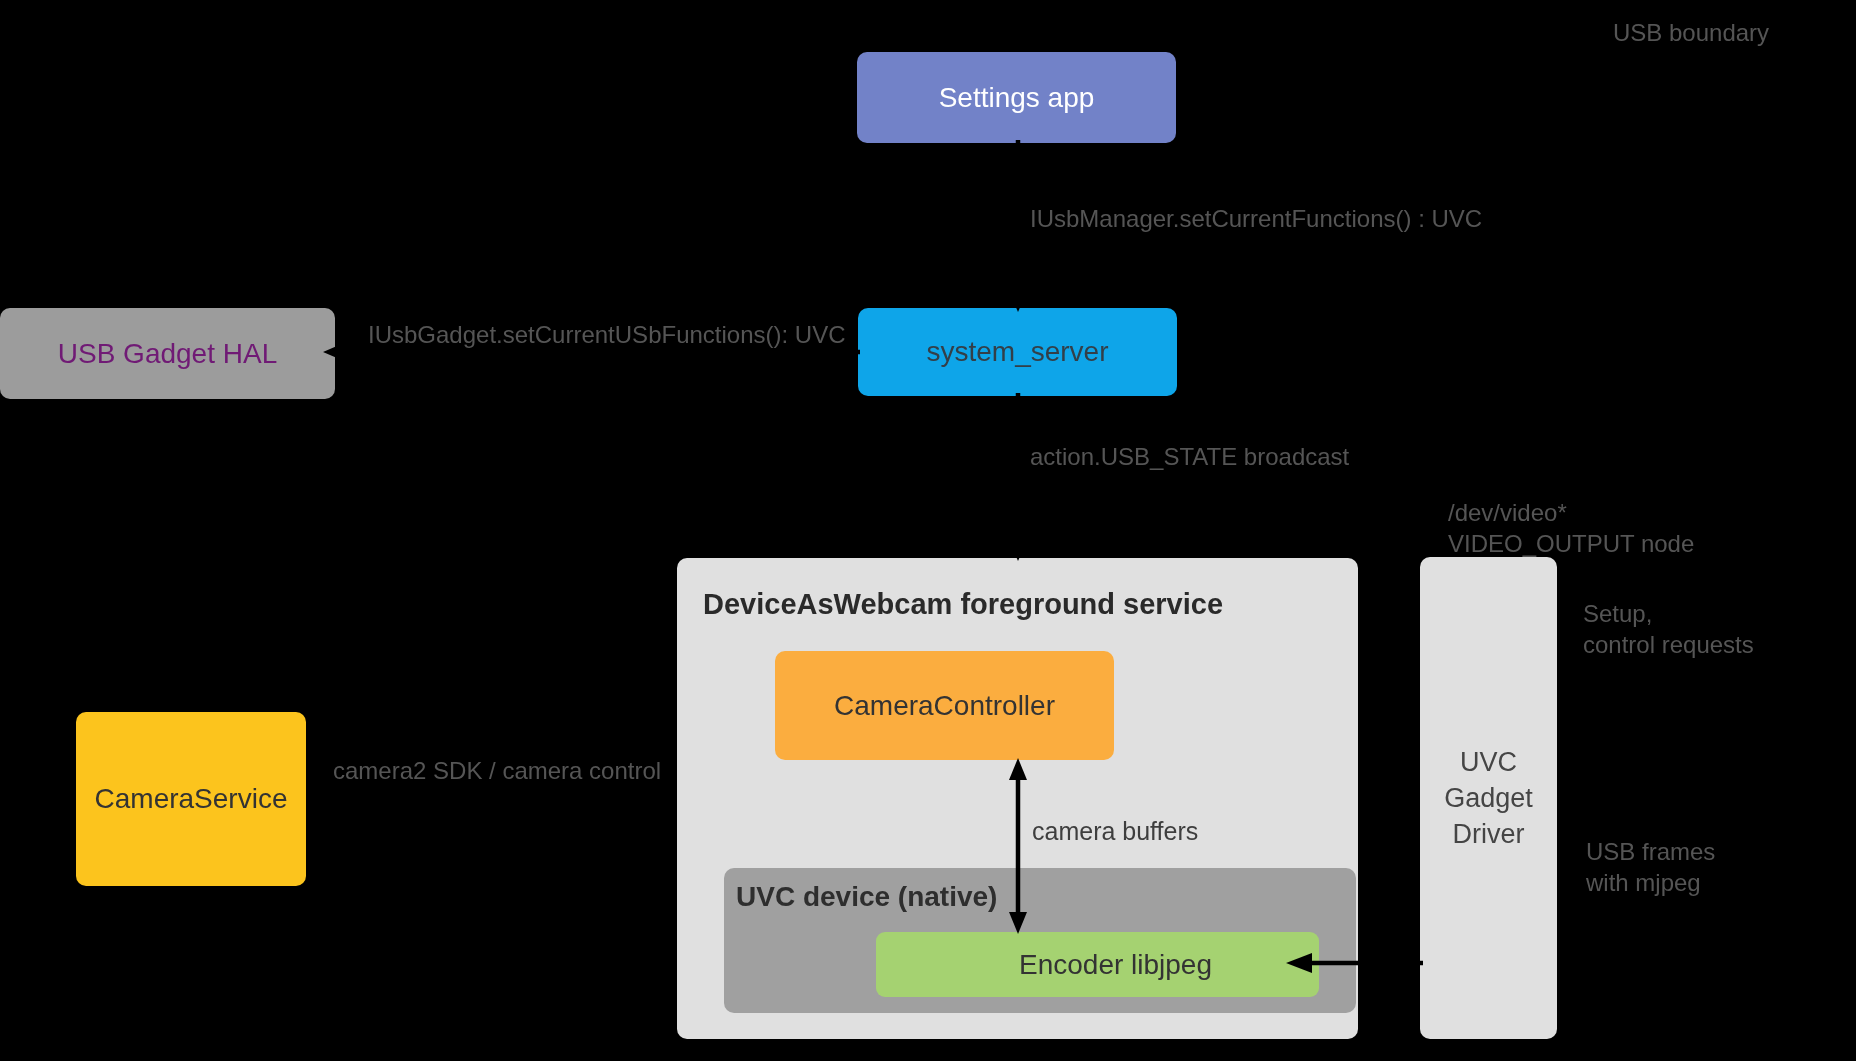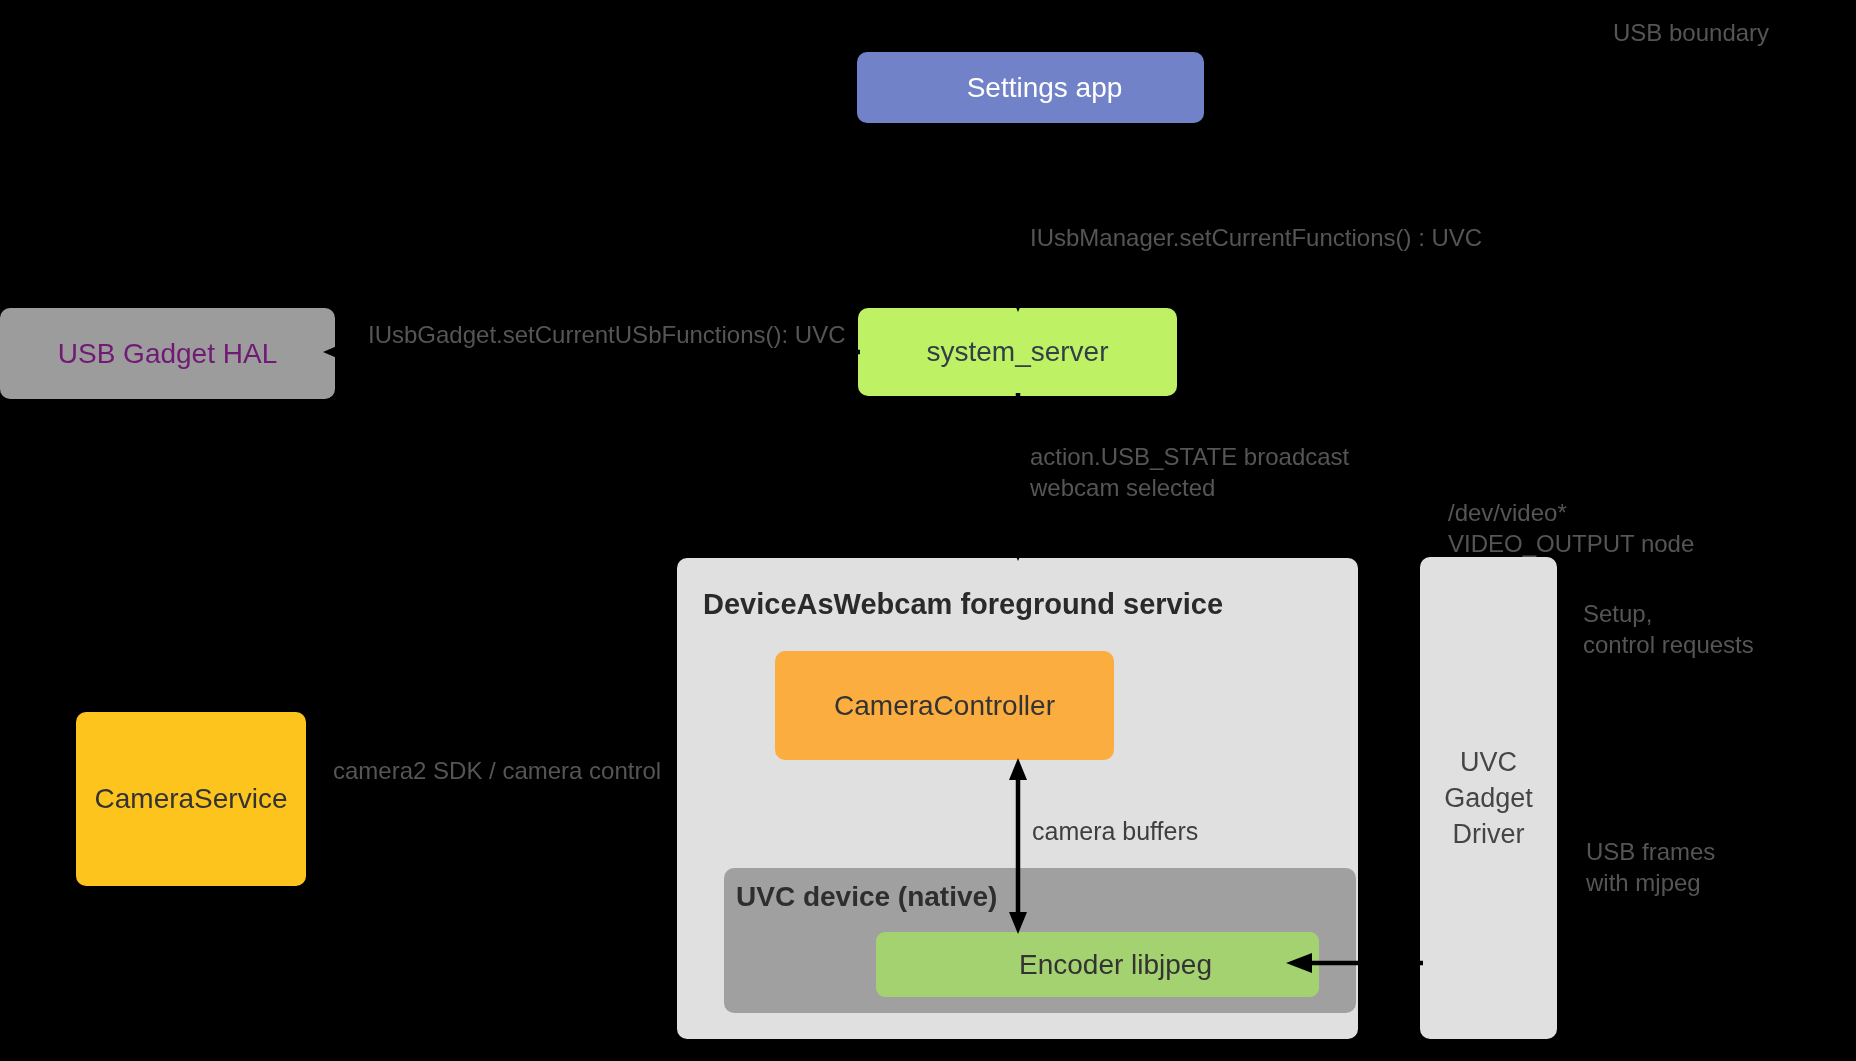--- a/index.html
+++ b/index.html
@@ -37,22 +37,22 @@
   .label {
     position: absolute;
     font-size: 24px;
     line-height: 31px;
     color: #555555;
     white-space: nowrap;
   }
   .label span { display: block; }
 
   
-  .settings-app   { left: 857px;  top: 52px;  width: 319px; height: 71px;  background: #7282C8; color: #FFFFFF; padding-left: 28px; }
-  .system-server  { left: 858px;  top: 308px; width: 319px; height: 88px;  background: #bef264; color: #333F48; }
+  .settings-app   { left: 857px;  top: 52px;  width: 319px; height: 91px;  background: #7282C8; color: #FFFFFF; }
+  .system-server  { left: 858px;  top: 308px; width: 319px; height: 88px;  background: #0ea5e9; color: #333F48; }
   .usb-gadget-hal { left: 0px;    top: 308px; width: 335px; height: 91px;  background: #9C9C9C; color: #701a75; }
   .camera-service { left: 76px;   top: 712px; width: 230px; height: 174px; background: #FCC41D; color: #333333; }
 
   .dawc-container { left: 677px;  top: 558px; width: 681px; height: 481px; background: #E0E0E0; }
   .dawc-title     { left: 26px;   top: 30px;  color: #2A2A2A; text-align: center; }
 
   .camera-controller { left: 775px; top: 651px; width: 339px; height: 109px; background: #FBAD3F; color: #333333; }
 
   .uvc-device-container { left: 704px; top: 868px; width: 632px; height: 145px; background: #A0A0A0; border-radius: 10px; margin-left: 20px; }
   .uvc-device-title     { left: 12px;  top: 13px;  font-size: 28px; color: #2E2E2E; }
@@ -62,21 +62,21 @@
   .uvc-gadget-driver {
     left: 1420px; top: 557px; width: 137px; height: 482px;
     background: #E0E0E0; color: #454545;
     display: flex; flex-direction: column;
     align-items: center; justify-content: center;
     font-size: 27px; line-height: 36px; text-align: left;
   }
 
   
   .usb-boundary   { left: 1613px; top: 17px;  }
-  .iusbmanager    { left: 1030px; top: 203px; margin-top: 19px; }
+  .iusbmanager    { left: 1030px; top: 203px; }
   .iusbgadget     { left: 368px;  top: 319px; }
   .usb-state      { left: 1030px; top: 441px; }
   .dev-video      { left: 1448px; top: 497px; }
   .setup-control  { left: 1583px; top: 598px; }
   .camera2-sdk    { left: 333px;  top: 755px; }
   .camera-buffers { left: 1032px; top: 816px; font-size: 25px; color: #3E3E3E; }
   .usb-frames     { left: 1586px; top: 836px; }
 
   .arrow-layer {
     position: absolute;
@@ -131,21 +131,20 @@
   </div>
 
   <div class="label usb-boundary">USB boundary</div>
 
   <div class="label iusbmanager">IUsbManager.setCurrentFunctions() : UVC</div>
 
   <div class="label iusbgadget">IUsbGadget.setCurrentUSbFunctions(): UVC</div>
 
   <div class="label usb-state">
     <span>action.USB_STATE broadcast</span>
-    <span>webcam selected</span>
   </div>
 
   <div class="label dev-video">
     <span>/dev/video*</span>
     <span>VIDEO_OUTPUT node</span>
   </div>
 
   <div class="label setup-control">
     <span>Setup,</span>
     <span>control requests</span>

